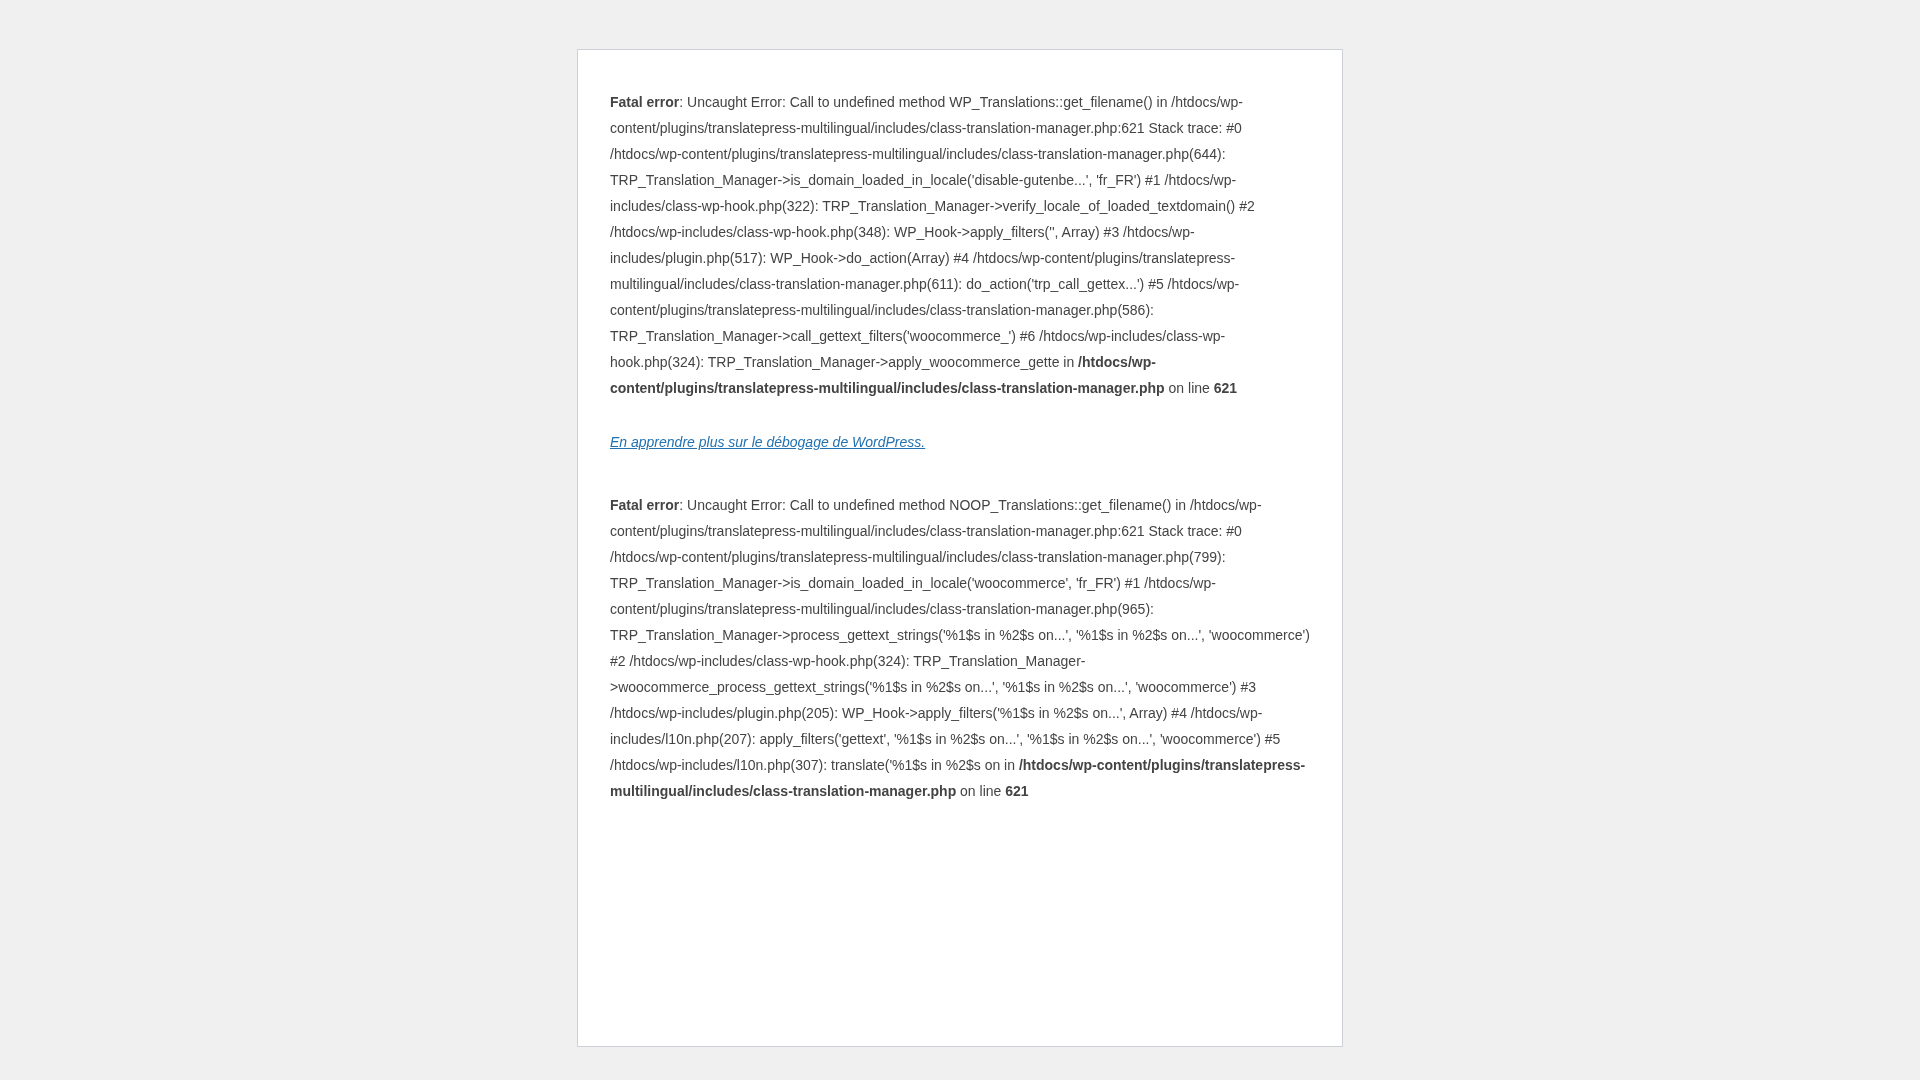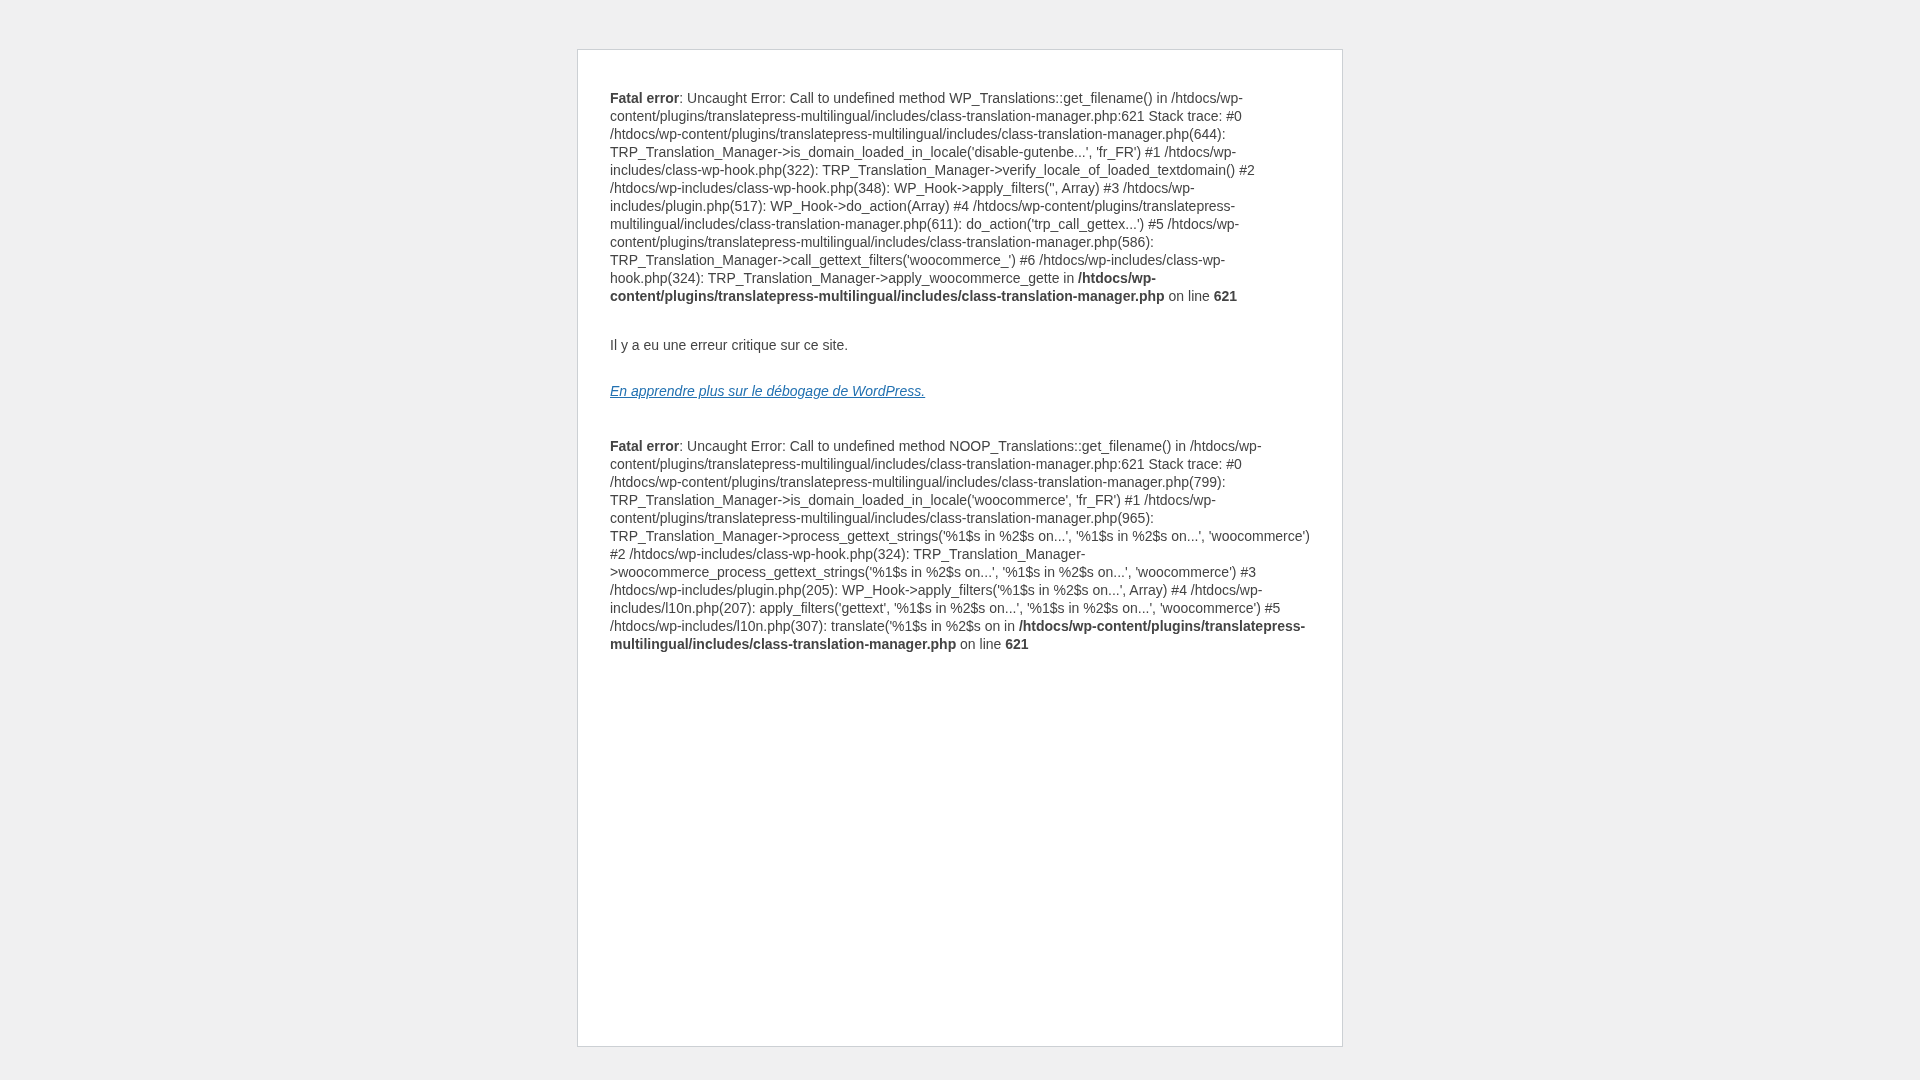--- a/index.html
+++ b/index.html
@@ -15,21 +15,21 @@
     width: 766px;
     height: 998px;
     margin: 0 auto;
     position: relative;
     top: 49px;
     background: #ffffff;
     border: 1px solid #ccd0d4;
     padding: 16px 32px;
     color: #444444;
     font-size: 14px;
-    line-height: 18px;
+    line-height: 26px;
     word-wrap: break-word;
   }
   .error-block { margin-top: 23px; }
   .error-block.second { margin-top: 37px; }
   .error-block b { font-weight: bold; }
   p.critical-message { margin: 31px 0 0 0; }
   p.debug-link-wrap { margin: 28px 0 0 0; font-style: italic; }
   a.debug-link {
     color: #2271b1;
     text-decoration: underline;
@@ -38,21 +38,20 @@
 </style>
 </head>
 <body>
 
 <div class="error-card">
 
   <div class="error-block first">
     <b>Fatal error</b><span>: Uncaught Error: Call to undefined method WP_Translations::get_filename() in /htdocs/wp-content/plugins/translatepress-multilingual/includes/class-translation-manager.php:621 Stack trace: #0 /htdocs/wp-content/plugins/translatepress-multilingual/includes/class-translation-manager.php(644): TRP_Translation_Manager-&gt;is_domain_loaded_in_locale('disable-gutenbe...', 'fr_FR') #1 /htdocs/wp-includes/class-wp-hook.php(322): TRP_Translation_Manager-&gt;verify_locale_of_loaded_textdomain() #2 /htdocs/wp-includes/class-wp-hook.php(348): WP_Hook-&gt;apply_filters('', Array) #3 /htdocs/wp-includes/plugin.php(517): WP_Hook-&gt;do_action(Array) #4 /htdocs/wp-content/plugins/translatepress-multilingual/includes/class-translation-manager.php(611): do_action('trp_call_gettex...') #5 /htdocs/wp-content/plugins/translatepress-multilingual/includes/class-translation-manager.php(586): TRP_Translation_Manager-&gt;call_gettext_filters('woocommerce_') #6 /htdocs/wp-includes/class-wp-hook.php(324): TRP_Translation_Manager-&gt;apply_woocommerce_gette in </span><b>/htdocs/wp-content/plugins/translatepress-multilingual/includes/class-translation-manager.php</b><span> on line </span><b>621</b>
   </div>
 
-  <p class="critical-message">Il y a eu une erreur critique sur ce site.</p>
 
   <p class="debug-link-wrap">
     <a class="debug-link" href="#">En apprendre plus sur le débogage de WordPress.</a>
   </p>
 
   <div class="error-block second">
     <b>Fatal error</b><span>: Uncaught Error: Call to undefined method NOOP_Translations::get_filename() in /htdocs/wp-content/plugins/translatepress-multilingual/includes/class-translation-manager.php:621 Stack trace: #0 /htdocs/wp-content/plugins/translatepress-multilingual/includes/class-translation-manager.php(799): TRP_Translation_Manager-&gt;is_domain_loaded_in_locale('woocommerce', 'fr_FR') #1 /htdocs/wp-content/plugins/translatepress-multilingual/includes/class-translation-manager.php(965): TRP_Translation_Manager-&gt;process_gettext_strings('%1$s in %2$s on...', '%1$s in %2$s on...', 'woocommerce') #2 /htdocs/wp-includes/class-wp-hook.php(324): TRP_Translation_Manager-&gt;woocommerce_process_gettext_strings('%1$s in %2$s on...', '%1$s in %2$s on...', 'woocommerce') #3 /htdocs/wp-includes/plugin.php(205): WP_Hook-&gt;apply_filters('%1$s in %2$s on...', Array) #4 /htdocs/wp-includes/l10n.php(207): apply_filters('gettext', '%1$s in %2$s on...', '%1$s in %2$s on...', 'woocommerce') #5 /htdocs/wp-includes/l10n.php(307): translate('%1$s in %2$s on in </span><b>/htdocs/wp-content/plugins/translatepress-multilingual/includes/class-translation-manager.php</b><span> on line </span><b>621</b>
   </div>
 
 </div>

